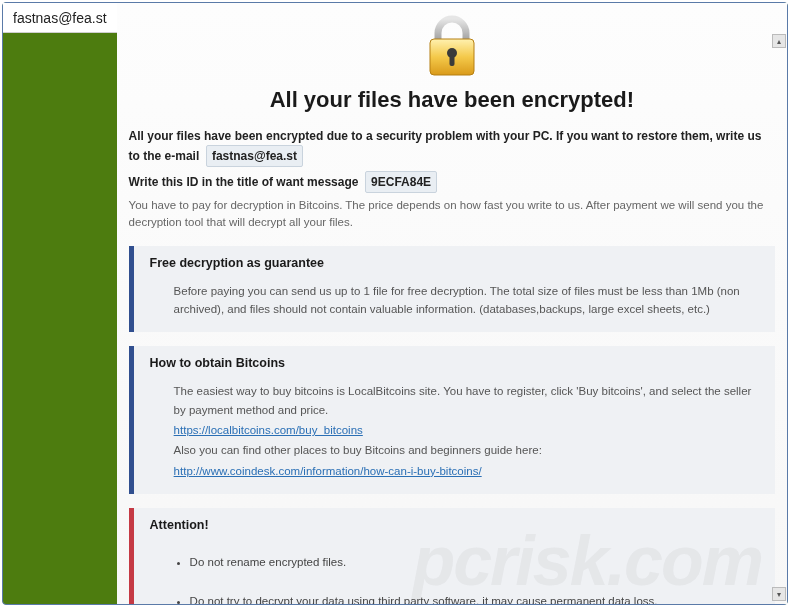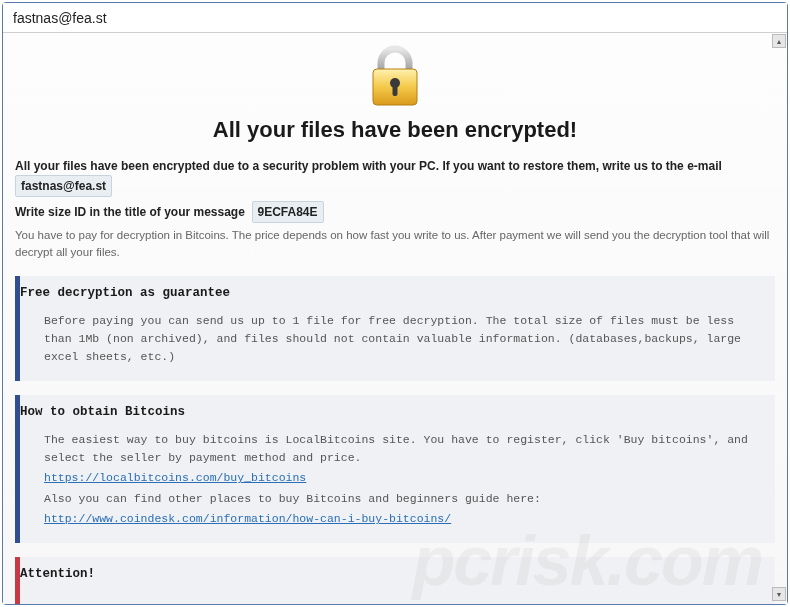--- a/index.html
+++ b/index.html
@@ -10,23 +10,23 @@
     height: 607px;
     overflow: hidden;
     position: relative;
   }
   .window-frame {
     border: 1px solid #5a7aa8;
     border-radius: 4px;
     width: 786px;
     height: 603px;
     margin: 2px;
-    background: #14b8a6;
+    background: #4d7c0f;
     display: flex;
-    flex-direction: column;
+    flex-direction: row;
   }
   .title-bar {
     height: 30px;
     background: #fff;
     border-bottom: 1px solid #cfcfcf;
     display: flex;
     align-items: center;
     padding: 0 10px;
     font-size: 14px;
     color: #222;
@@ -65,22 +65,21 @@
   .note-line {
     font-size: 11.5px;
     color: #666;
     margin-top: 6px;
     line-height: 1.5;
   }
   .box {
     background: #eff1f4;
     border-left: 5px solid #314f8f;
     margin: 14px 0 0 0;
-    padding: 10px 12px 12px 0;
-    font-family: Liberation Mono, monospace;
+    padding: 10px 12px 12px 16px;
   }
   .box-red { border-left-color: #c53a44; }
   .box-title {
     font-weight: 700;
     font-size: 12.5px;
     color: #1a1a1a;
     margin-bottom: 6px;
   }
   .box .body {
     font-size: 11.5px;
@@ -163,21 +162,21 @@
     </div>
 
     <div class="heading">All your files have been encrypted!</div>
 
     <div class="intro-lines">
       <p>
         <span class="bold">All your files have been encrypted due to a security problem with your PC. If you want to restore them, write us to the e-mail</span>
         &nbsp;<span class="hl">fastnas@fea.st</span>
       </p>
       <p>
-        <span class="bold">Write size ID in the title of your message</span>
+        <span class="bold">Write this ID in the title of want message</span>
         &nbsp;<span class="hl">9ECFA84E</span>
       </p>
       <p class="note-line">You have to pay for decryption in Bitcoins. The price depends on how fast you write to us. After payment we will send you the decryption tool that will decrypt all your files.</p>
     </div>
 
     <div class="box">
       <div class="box-title">Free decryption as guarantee</div>
       <div class="body">
         <p>Before paying you can send us up to 1 file for free decryption. The total size of files must be less than 1Mb (non archived), and files should not contain valuable information. (databases,backups, large excel sheets, etc.)</p>
       </div>

